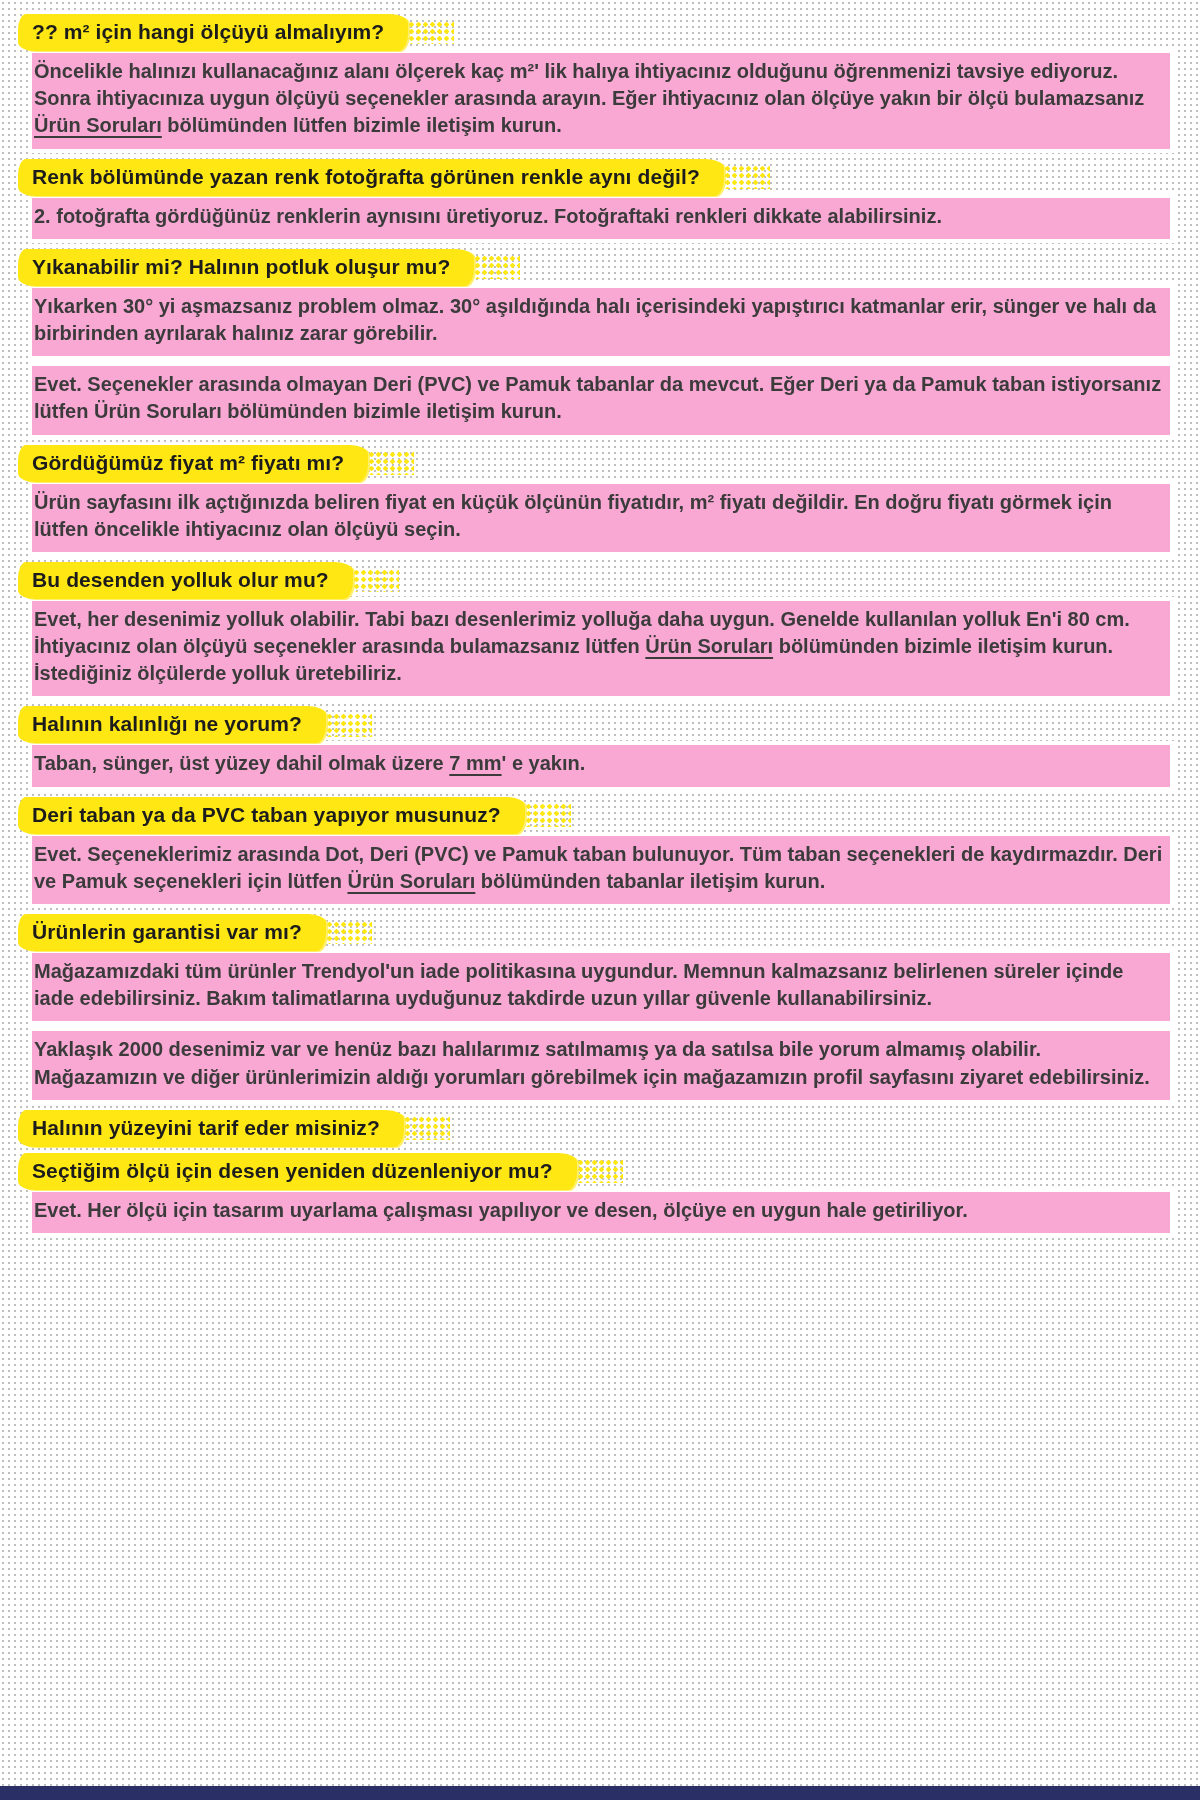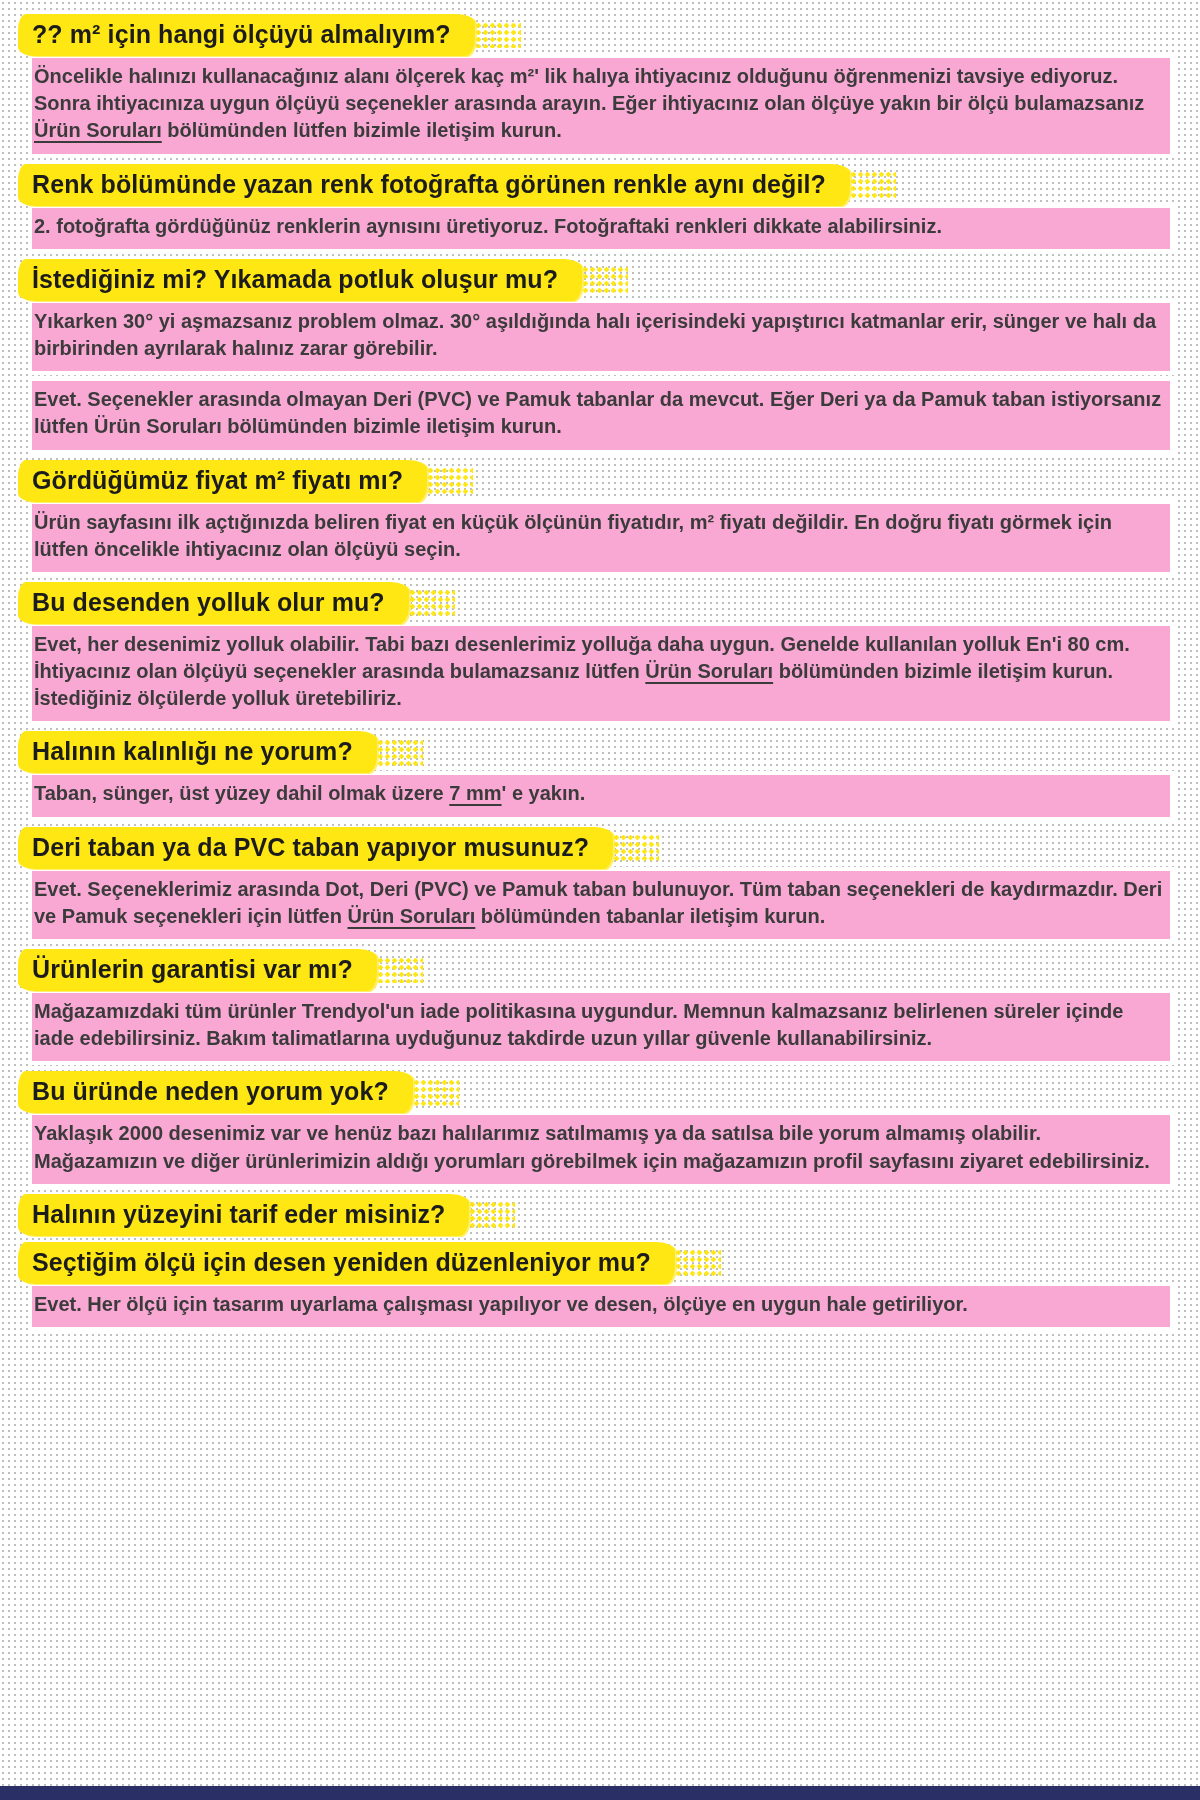--- a/index.html
+++ b/index.html
@@ -18,21 +18,21 @@
     position:relative;
     padding: 14px 30px 0 32px;
   }
   .faq-item { margin-bottom: 6px; }
   .q-row { margin: 0 0 2px -14px; }
   .q {
     display:inline-block;
     position:relative;
     background:#ffe714;
     color:#1c1c1c;
-    font-size:25px;
+    font-size:21px;
     font-weight:800;
     letter-spacing:0.1px;
     padding:6px 24px 7px 14px;
     border-radius: 8px 18px 10px 16px / 16px 9px 18px 9px;
     box-shadow: 2px 1px 0 0 #ffef6a;
   }
   .q::after {
     content:"";
     position:absolute;
     left:100%;
@@ -82,21 +82,21 @@
       <span class="q">
         <span>Renk bölümünde yazan renk fotoğrafta görünen renkle aynı değil?</span>
       </span>
     </div>
     <p class="a"><span>2. fotoğrafta gördüğünüz renklerin aynısını üretiyoruz. Fotoğraftaki renkleri dikkate alabilirsiniz.</span></p>
   </section>
 
   <section class="faq-item">
     <div class="q-row">
       <span class="q">
-        <span>İstediğiniz mi? Yıkamada potluk oluşur mu?</span>
+        <span>Yıkanabilir mi? Halının potluk oluşur mu?</span>
       </span>
     </div>
     <p class="a"><span>Yıkarken 30° yi aşmazsanız problem olmaz. 30° aşıldığında halı içerisindeki yapıştırıcı katmanlar erir, sünger ve halı da birbirinden ayrılarak halınız zarar görebilir.</span></p>
   </section>
 
   <section class="faq-item">
     <p class="a"><span>Evet. Seçenekler arasında olmayan Deri (PVC) ve Pamuk tabanlar da mevcut. Eğer Deri ya da Pamuk taban istiyorsanız lütfen Ürün Soruları bölümünden bizimle iletişim kurun.</span></p>
   </section>
 
   <section class="faq-item">
@@ -138,25 +138,20 @@
   <section class="faq-item">
     <div class="q-row">
       <span class="q">
         <span>Ürünlerin garantisi var mı?</span>
       </span>
     </div>
     <p class="a"><span>Mağazamızdaki tüm ürünler Trendyol'un iade politikasına uygundur. Memnun kalmazsanız belirlenen süreler içinde iade edebilirsiniz. Bakım talimatlarına uyduğunuz takdirde uzun yıllar güvenle kullanabilirsiniz.</span></p>
   </section>
 
   <section class="faq-item">
-    <div class="q-row">
-      <span class="q">
-        <span>Bu üründe neden yorum yok?</span>
-      </span>
-    </div>
     <p class="a"><span>Yaklaşık 2000 desenimiz var ve henüz bazı halılarımız satılmamış ya da satılsa bile yorum almamış olabilir. Mağazamızın ve diğer ürünlerimizin aldığı yorumları görebilmek için mağazamızın profil sayfasını ziyaret edebilirsiniz.</span></p>
   </section>
 
   <section class="faq-item">
     <div class="q-row">
       <span class="q">
         <span>Halının yüzeyini tarif eder misiniz?</span>
       </span>
     </div>
   </section>

